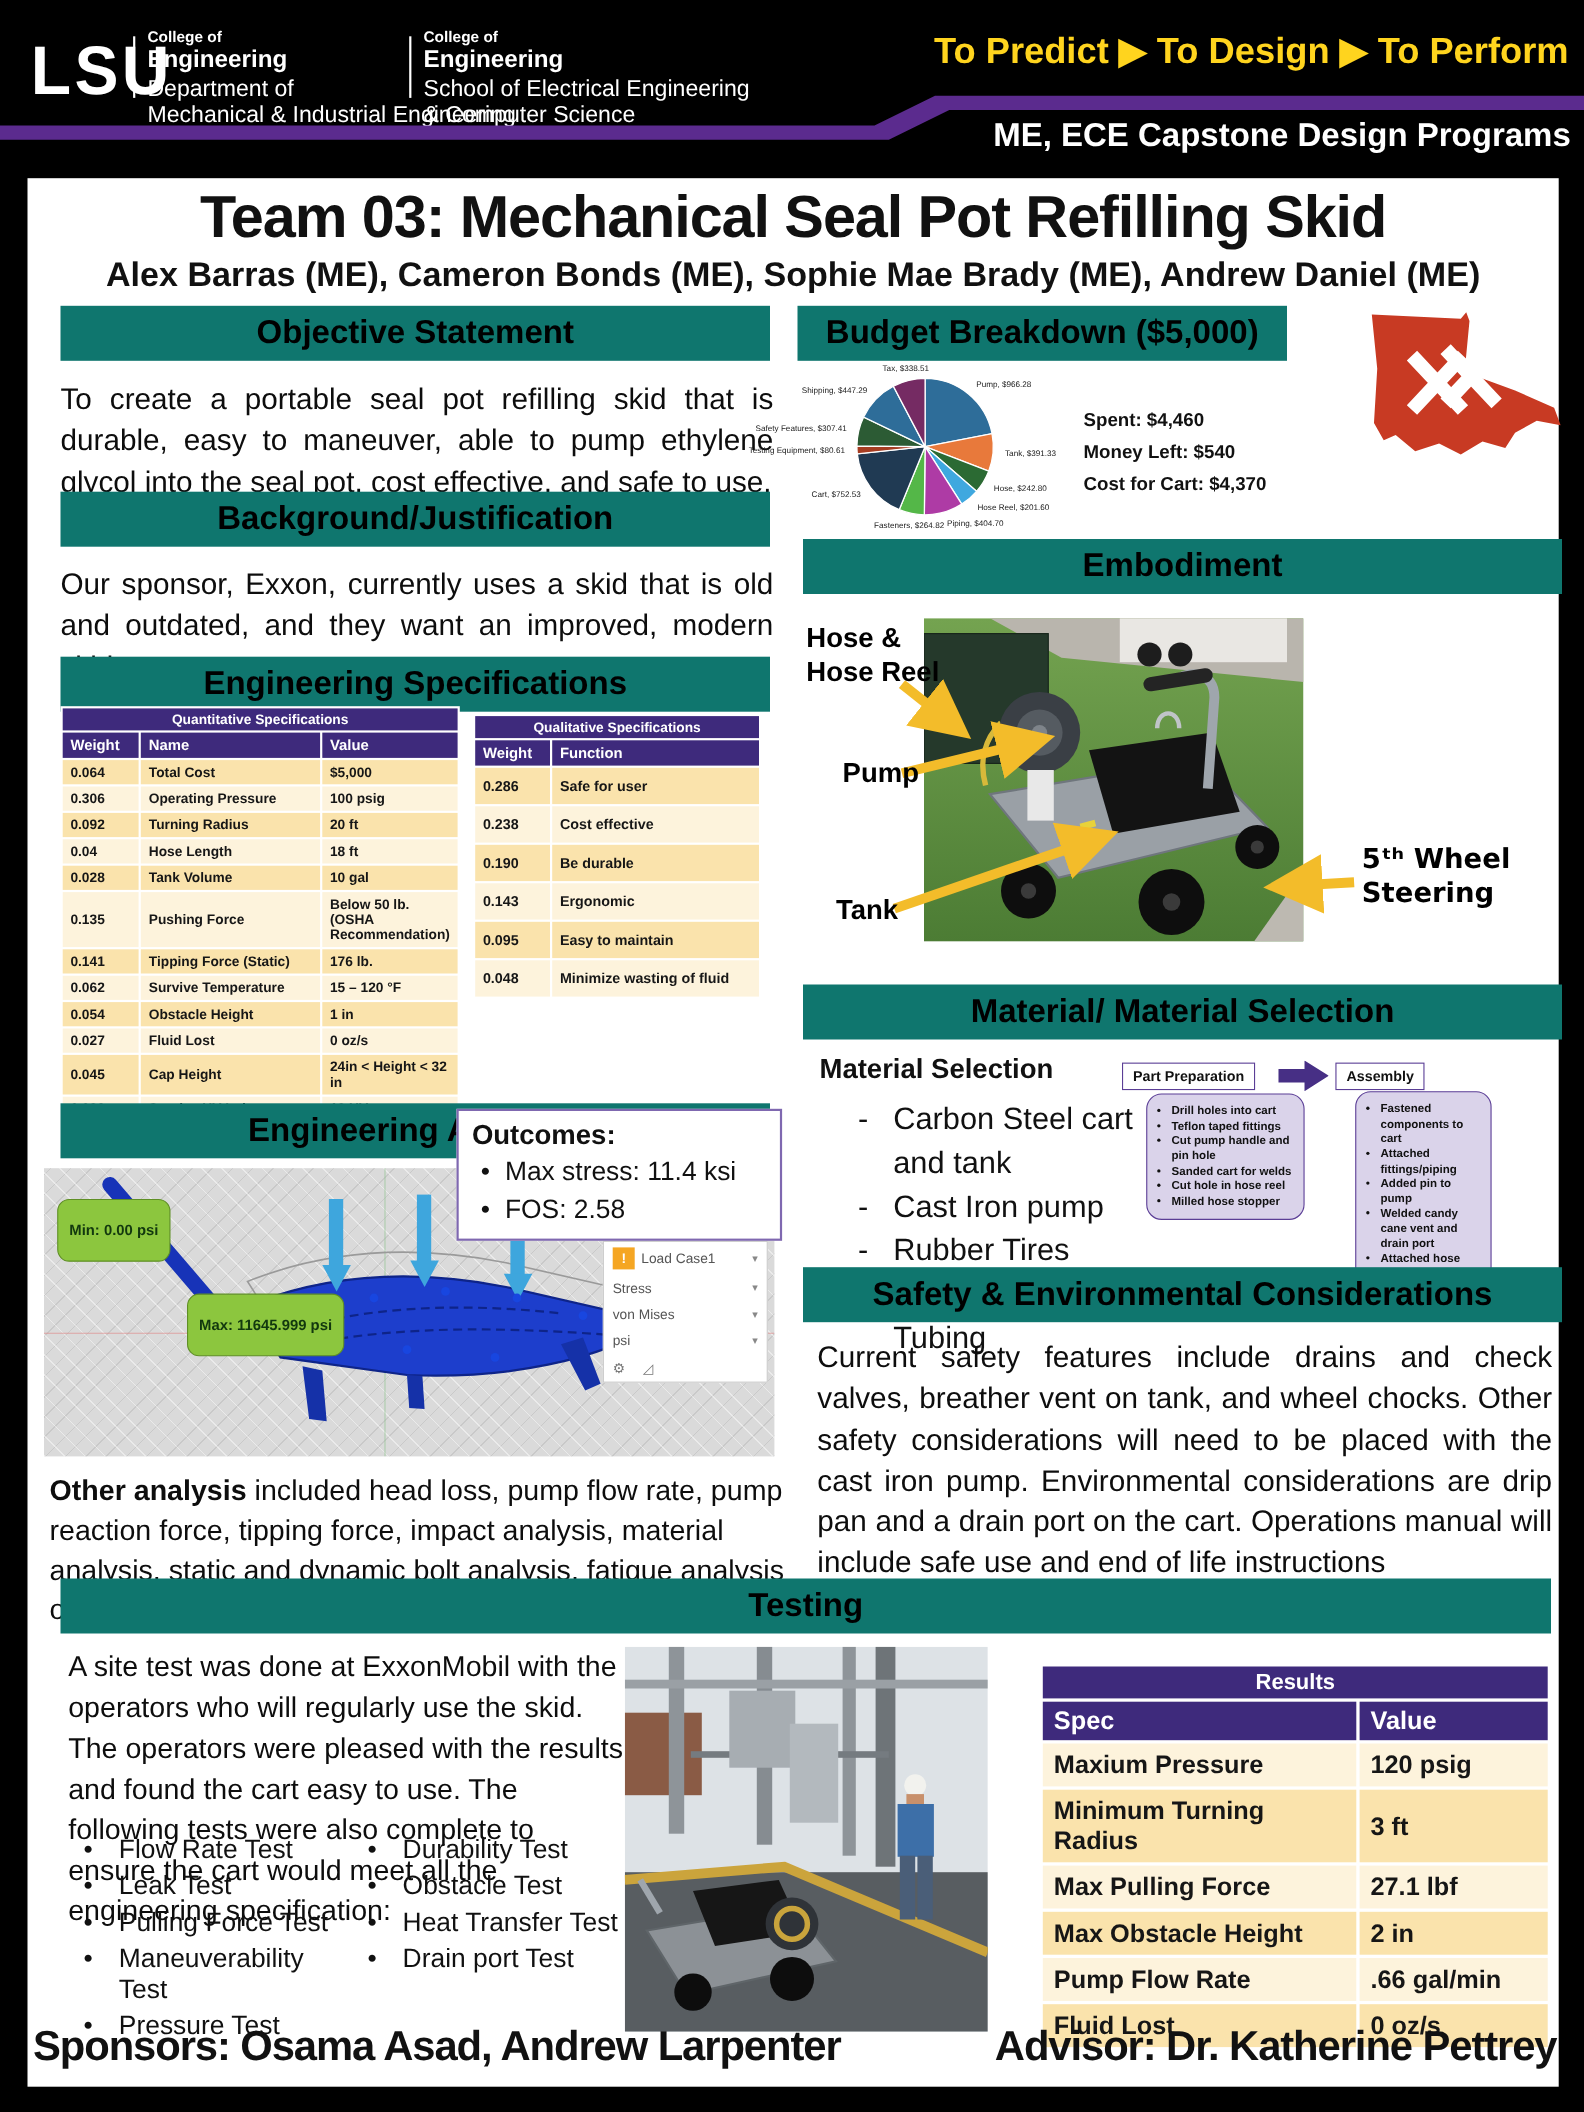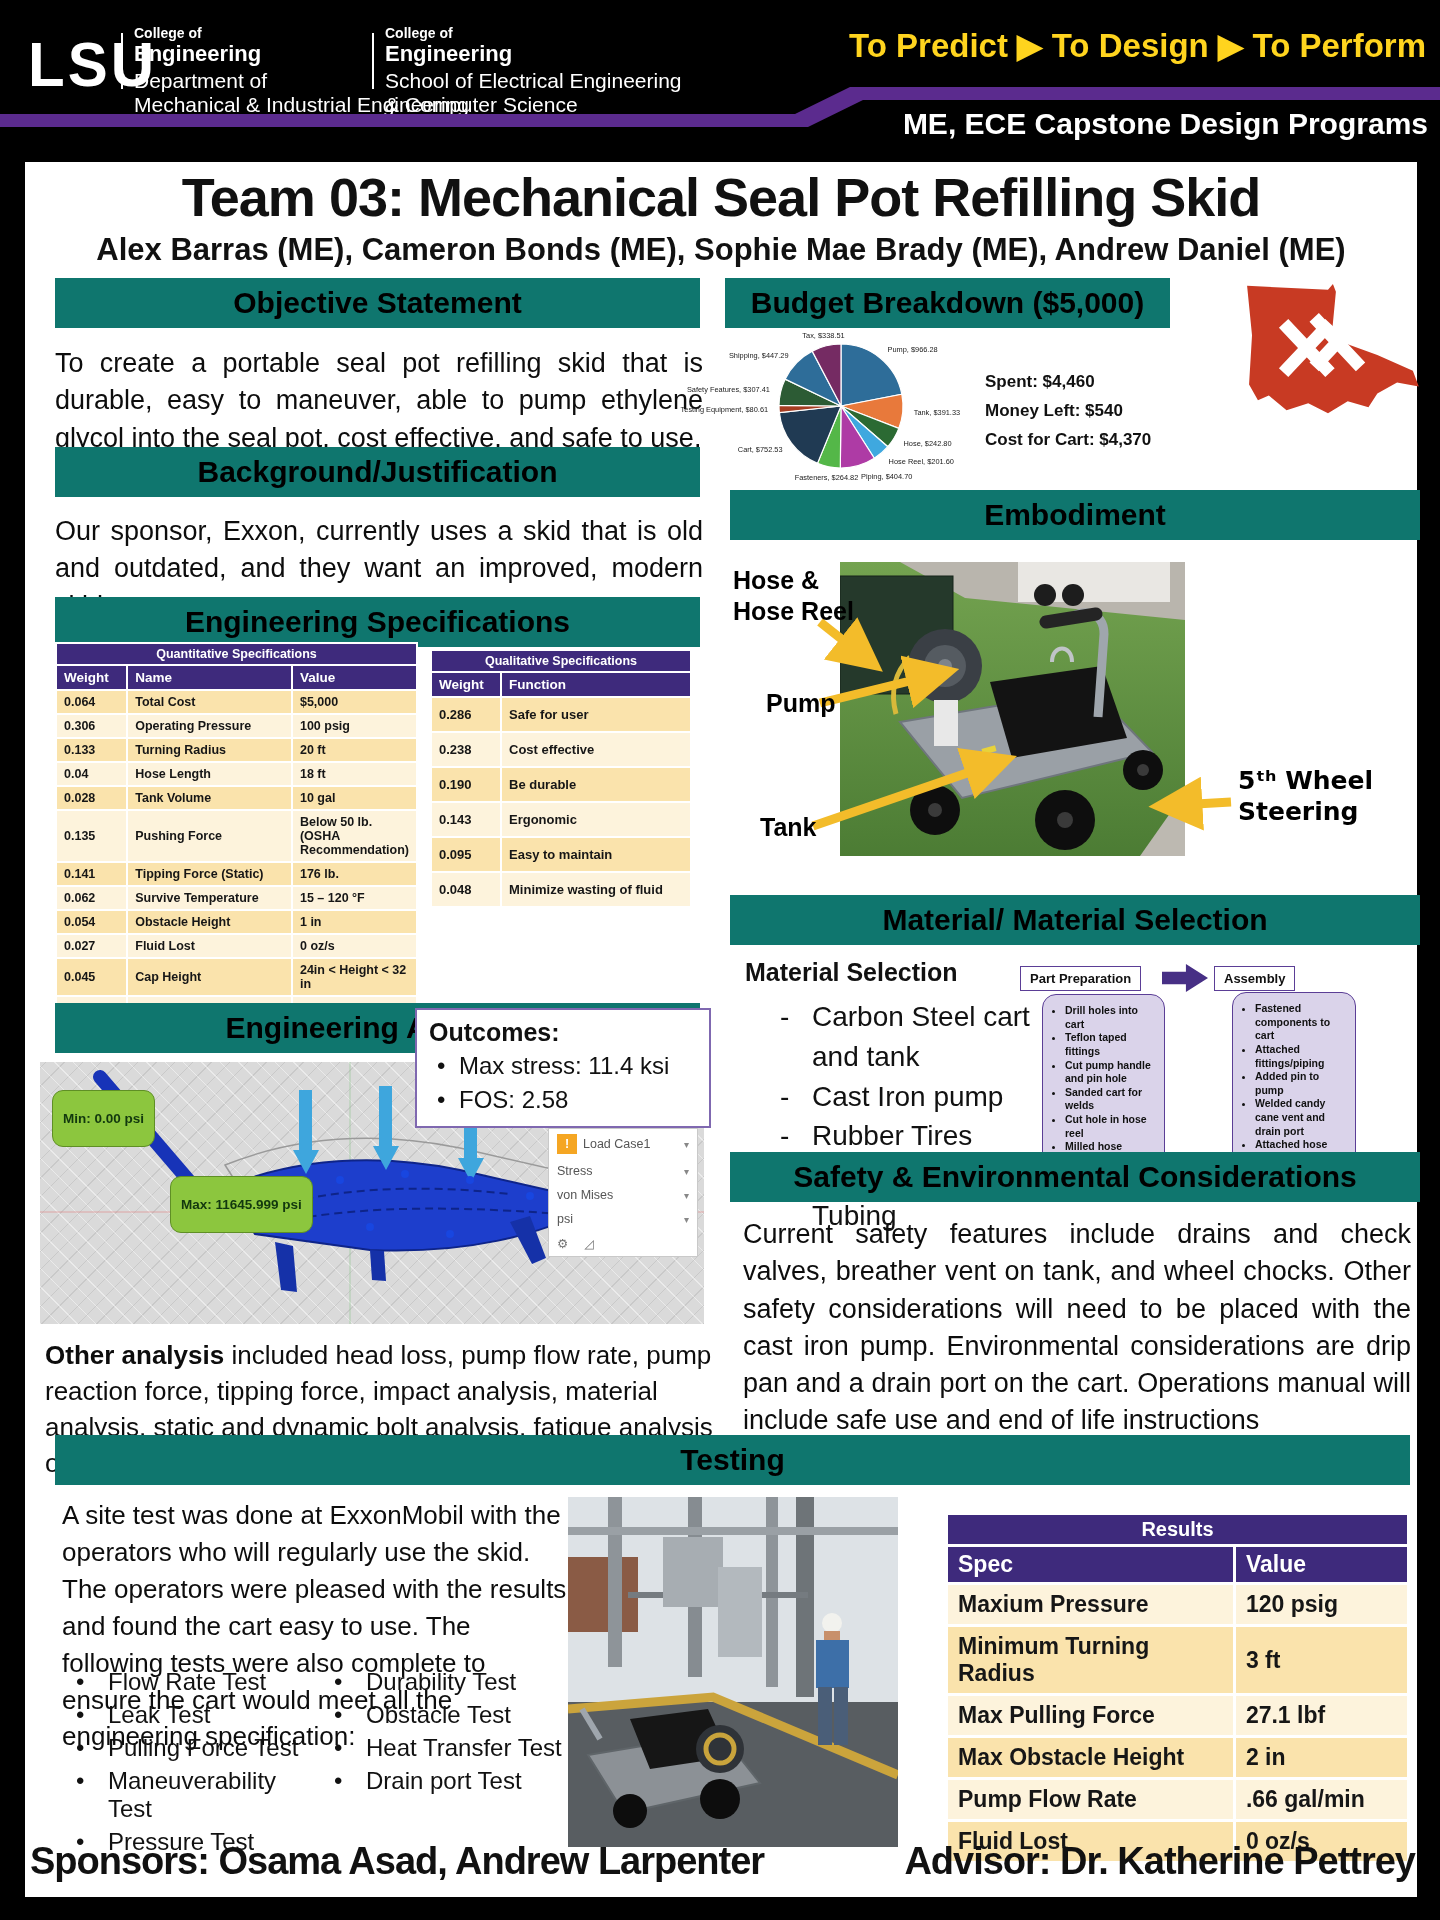--- a/index.html
+++ b/index.html
@@ -133,21 +133,21 @@
         <td>0.064</td>
         <td>Total Cost</td>
         <td>$5,000</td>
       </tr>
       <tr>
         <td>0.306</td>
         <td>Operating Pressure</td>
         <td>100 psig</td>
       </tr>
       <tr>
-        <td>0.133</td>
+        <td>0.092</td>
         <td>Turning Radius</td>
         <td>20 ft</td>
       </tr>
       <tr>
         <td>0.04</td>
         <td>Hose Length</td>
         <td>18 ft</td>
       </tr>
       <tr>
         <td>0.028</td>
@@ -334,21 +334,21 @@
 <ul class="abs" id="mat-list" style="left:770px;top:997px;width:290px;">
     <li>Carbon Steel cart and tank</li>
     <li>Cast Iron pump</li>
     <li>Rubber Tires</li>
     <li>Stainless Steel Tubing</li>
   </ul>
 
 <div class="abs flow-label" style="left:1020px;top:966px;">Part Preparation</div>
 <div class="abs block-arrow" style="left:1162px;top:964px;"></div>
 <div class="abs flow-label" style="left:1214px;top:966px;">Assembly</div>
-<div class="abs flow-box" style="left:1042px;top:994px;width:123px;">
+<div class="abs flow-box" style="left:1042px;top:994px;width:144px;">
   <ul>
       <li>Drill holes into cart</li>
       <li>Teflon taped fittings</li>
       <li>Cut pump handle and pin hole</li>
       <li>Sanded cart for welds</li>
       <li>Cut hole in hose reel</li>
       <li>Milled hose stopper</li>
     </ul>
 </div>
 <div class="abs flow-box" style="left:1232px;top:992px;width:124px;">

